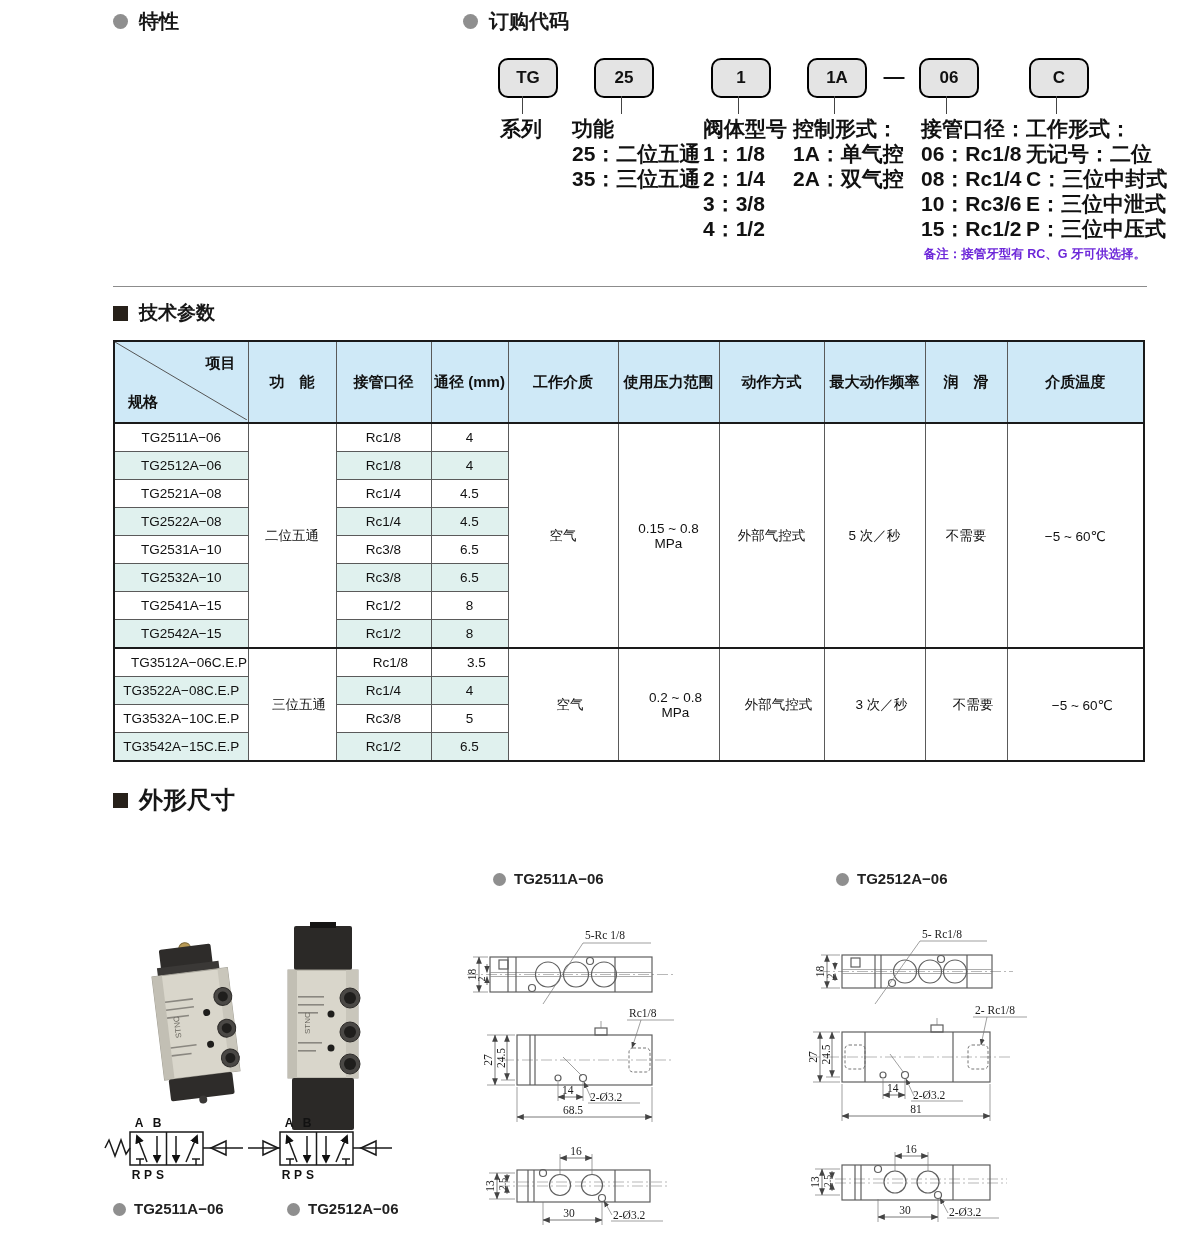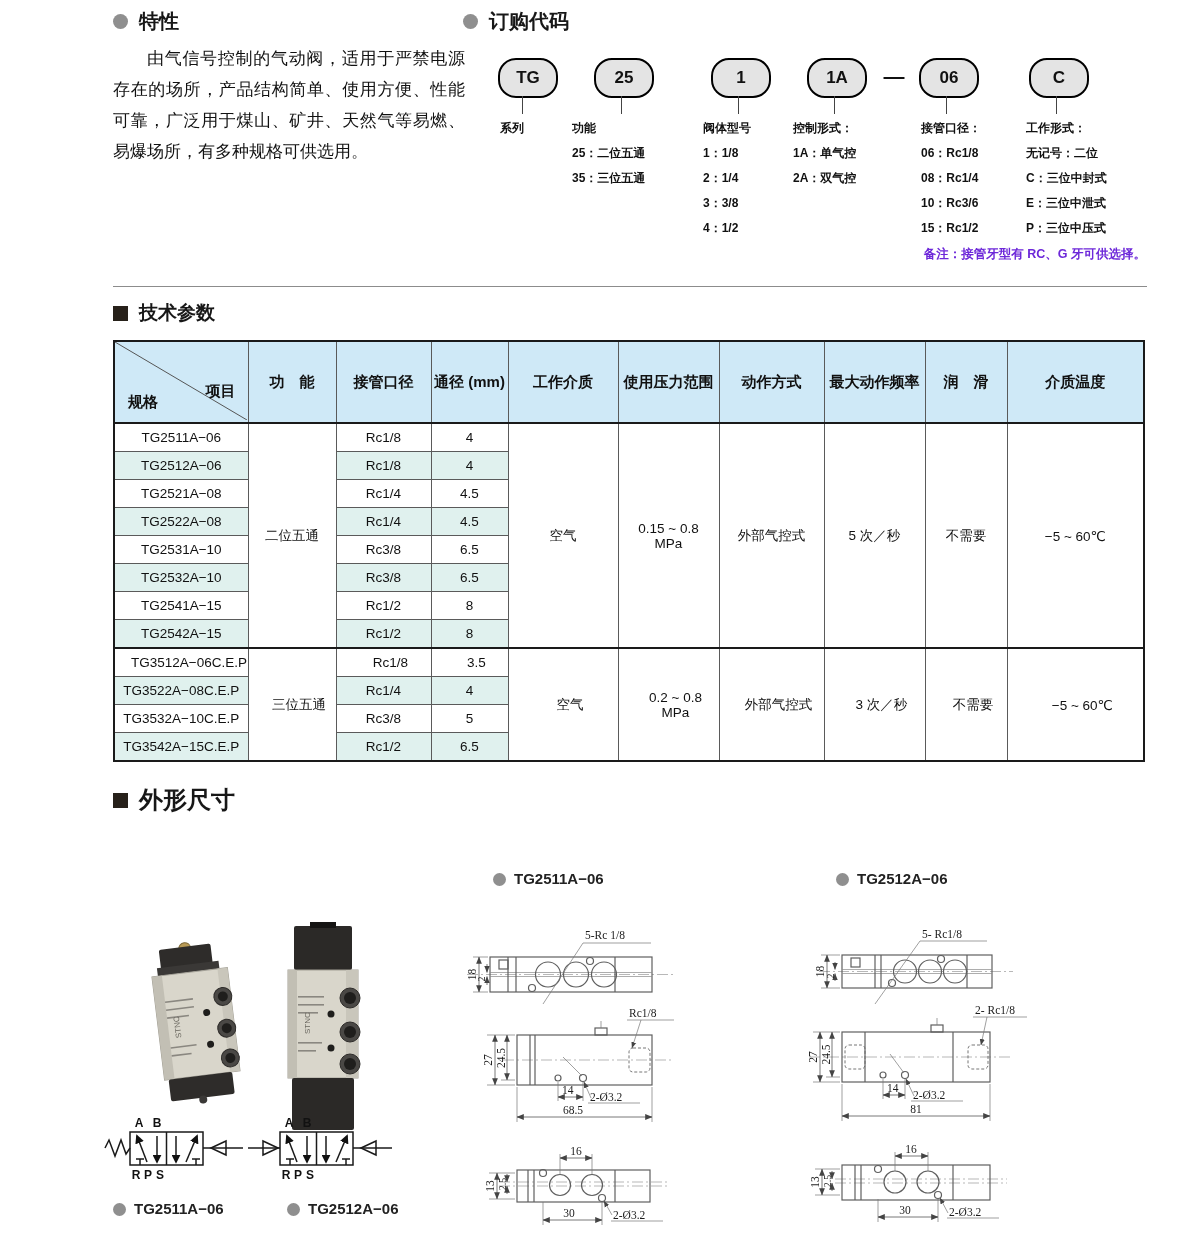--- a/index.html
+++ b/index.html
@@ -8,39 +8,39 @@
   .abs{position:absolute;}
   
   .sec-head{display:flex;align-items:center;gap:11px;font-size:20px;font-weight:700;color:#171717;}
   .dot{width:15px;height:15px;border-radius:50%;background:#8f8f8f;flex:0 0 auto;}
   .dot-sm{width:13px;height:13px;border-radius:50%;background:#8f8f8f;display:inline-block;vertical-align:-1px;}
   .sq{width:15px;height:15px;background:#27211a;flex:0 0 auto;}
   
   .feat-body{width:352px;font-size:17px;line-height:31px;text-align:justify;text-indent:2em;color:#111;}
   
   .codebox{position:absolute;width:56px;height:36px;background:#e4e4e4;border:2px solid #000;
-           border-radius:18px;display:flex;align-items:center;justify-content:center;
+           border-radius:10px;display:flex;align-items:center;justify-content:center;
            font-size:17px;font-weight:700;color:#111;}
   .tick{position:absolute;width:1px;height:18px;background:#444;}
   .codedash{position:absolute;font-size:21px;font-weight:700;color:#111;}
-  .ordcol{position:absolute;font-size:12px;font-weight:600;color:#111;line-height:25px;white-space:nowrap;}
+  .ordcol{position:absolute;font-size:21px;font-weight:600;color:#111;line-height:25px;white-space:nowrap;}
   .ordcol .lbl{display:block;}
   .ordcol .itm{display:block;}
   .note{position:absolute;font-size:12.5px;font-weight:700;color:#6d28d9;text-align:right;}
   .hr{position:absolute;height:1px;background:#8c8c8c;}
   
   table.tech{border-collapse:collapse;table-layout:fixed;width:1030px;border:2px solid #1a1a1a;}
   table.tech th,table.tech td{border:1px solid #5a5a5a;text-align:center;vertical-align:middle;
         font-size:13.5px;color:#111;padding:0 2px;overflow:hidden;}
   table.tech th{background:#cfe9f7;font-weight:600;font-size:15px;height:80px;border-bottom:2px solid #1a1a1a;}
   table.tech td{height:27px;background:#fff;}
   td.stripe-b{background:#e0f1ee !important;}
   tr.g2first td{border-top:2px solid #1a1a1a;padding-left:16px;}
   th.corner{position:relative;padding:0;}
-  th.corner .tr{position:absolute;top:12px;right:12px;font-size:15px;font-weight:600;margin-top:28px;}
+  th.corner .tr{position:absolute;top:12px;right:12px;font-size:15px;font-weight:600;}
   th.corner .bl{position:absolute;bottom:10px;left:13px;font-size:15px;font-weight:600;}
   .c-model{font-size:14px;}
   
   .tab{position:absolute;background:#cfe9f8;border-radius:8px;display:flex;align-items:center;
        justify-content:center;font-size:20px;font-weight:700;color:#222;}
   .dwlabel{position:absolute;font-size:15px;font-weight:600;color:#222;white-space:nowrap;}
   
   svg .obj{stroke:#5f5f5f;stroke-width:1.2;fill:none;}
   svg .thin{stroke:#8a8a8a;stroke-width:0.7;fill:none;}
   svg .dimln{stroke:#555;stroke-width:0.8;fill:none;}
@@ -55,21 +55,20 @@
 </head>
 <body>
 
 <div id="page">
 
   <div class="abs" style="left:113px;top:8px;">
     <div class="sec-head">
       <span class="dot"></span>
       <span>特性</span>
     </div>
-    <div class="feat-body" style="margin-top:8px;">由气信号控制的气动阀，适用于严禁电源存在的场所，产品结构简单、使用方便、性能可靠，广泛用于煤山、矿井、天然气等易燃、易爆场所，有多种规格可供选用。</div>
   </div>
 
   <div>
     <div class="abs sec-head" style="left:463px;top:8px;">
       <span class="dot"></span>
       <span>订购代码</span>
     </div>
 
     <div class="codebox" style="left:498px;top:58px;">TG</div>
     <div class="codebox" style="left:594px;top:58px;">25</div>

